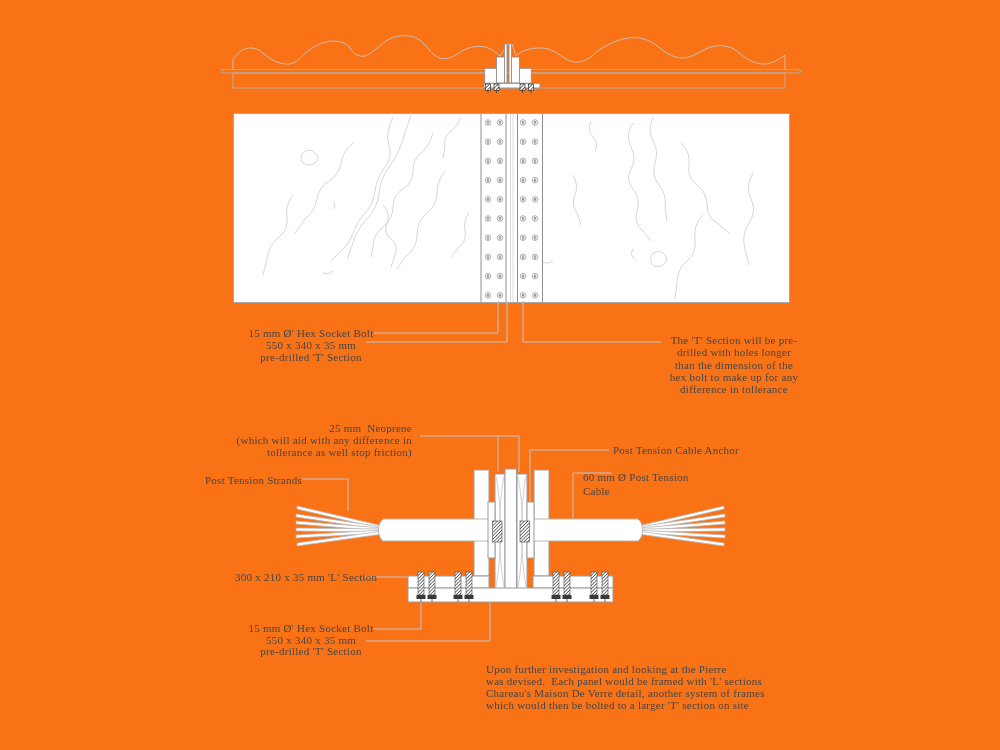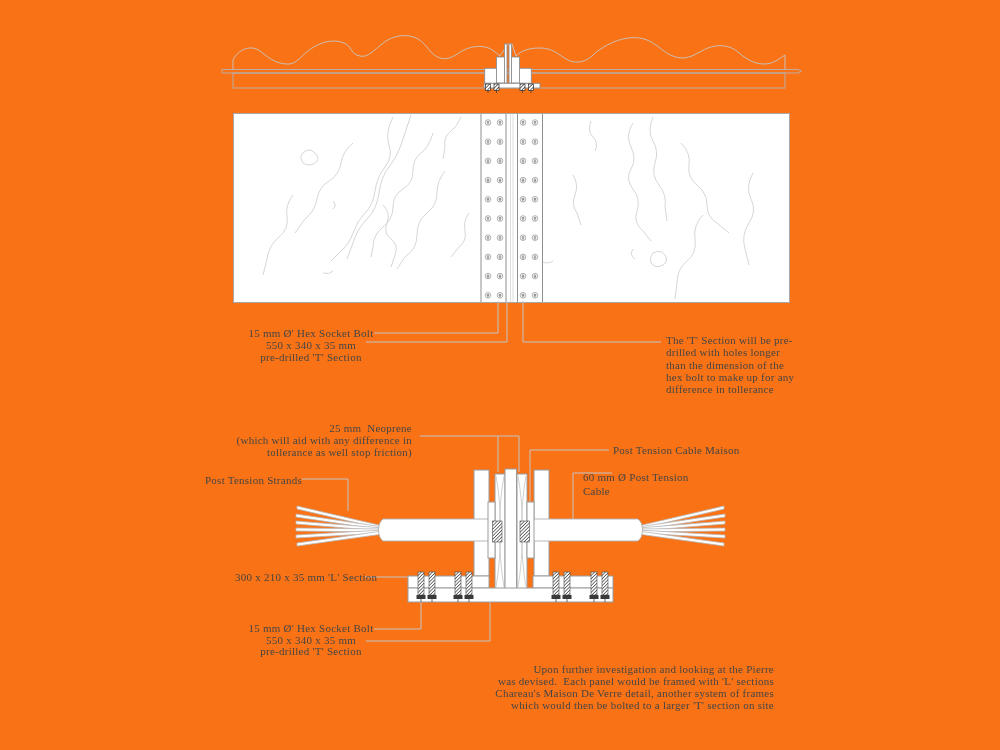--- a/index.html
+++ b/index.html
@@ -238,51 +238,51 @@
         <use href="#sbolt" x="415" y="277"></use>
     </g>
   </svg>
 
   <div class="ann" style="left:228px;top:327px;width:166px;text-align:center;line-height:12px;">
     <div class="ln">15 mm Ø' Hex Socket Bolt</div>
     <div class="ln">550 x 340 x 35 mm</div>
     <div class="ln">pre-drilled 'T' Section</div>
   </div>
 
-  <div class="ann" style="left:666px;top:334px;width:136px;text-align:left;line-height:12.3px;">
+  <div class="ann" style="left:666px;top:334px;width:136px;text-align:center;line-height:12.3px;">
     <div class="ln">The 'T' Section will be pre-</div>
     <div class="ln">drilled with holes longer</div>
     <div class="ln">than the dimension of the</div>
     <div class="ln">hex bolt to make up for any</div>
     <div class="ln">difference in tollerance</div>
   </div>
 
   <div class="ann" style="left:232px;top:422px;width:180px;text-align:right;line-height:12.2px;">
     <div class="ln">25 mm  Neoprene</div>
     <div class="ln">(which will aid with any difference in</div>
     <div class="ln">tollerance as well stop friction)</div>
   </div>
 
   <div class="ann lbl" style="left:205px;top:474px;">Post Tension Strands</div>
 
-  <div class="ann lbl" style="left:613px;top:444px;">Post Tension Cable Maison</div>
+  <div class="ann lbl" style="left:613px;top:444px;">Post Tension Cable Anchor</div>
 
   <div class="ann" style="left:583px;top:471px;line-height:13.5px;">
     <div class="ln">60 mm Ø Post Tension</div>
     <div class="ln">Cable</div>
   </div>
 
   <div class="ann lbl" style="left:235px;top:571px;">300 x 210 x 35 mm 'L' Section</div>
 
   <div class="ann" style="left:228px;top:623px;width:166px;text-align:center;line-height:11.6px;">
     <div class="ln">15 mm Ø' Hex Socket Bolt</div>
     <div class="ln">550 x 340 x 35 mm</div>
     <div class="ln">pre-drilled 'T' Section</div>
   </div>
 
-  <div class="ann" style="left:486px;top:663px;width:288px;text-align:right;line-height:12px;">
+  <div class="ann" style="left:486px;top:663px;width:288px;text-align:left;line-height:12px;">
     <div class="ln">Upon further investigation and looking at the Pierre</div>
     <div class="ln">was devised.  Each panel would be framed with 'L' sections</div>
     <div class="ln">Chareau's Maison De Verre detail, another system of frames</div>
     <div class="ln">which would then be bolted to a larger 'T' section on site</div>
   </div>
 
 </div>
 
 </body></html>

